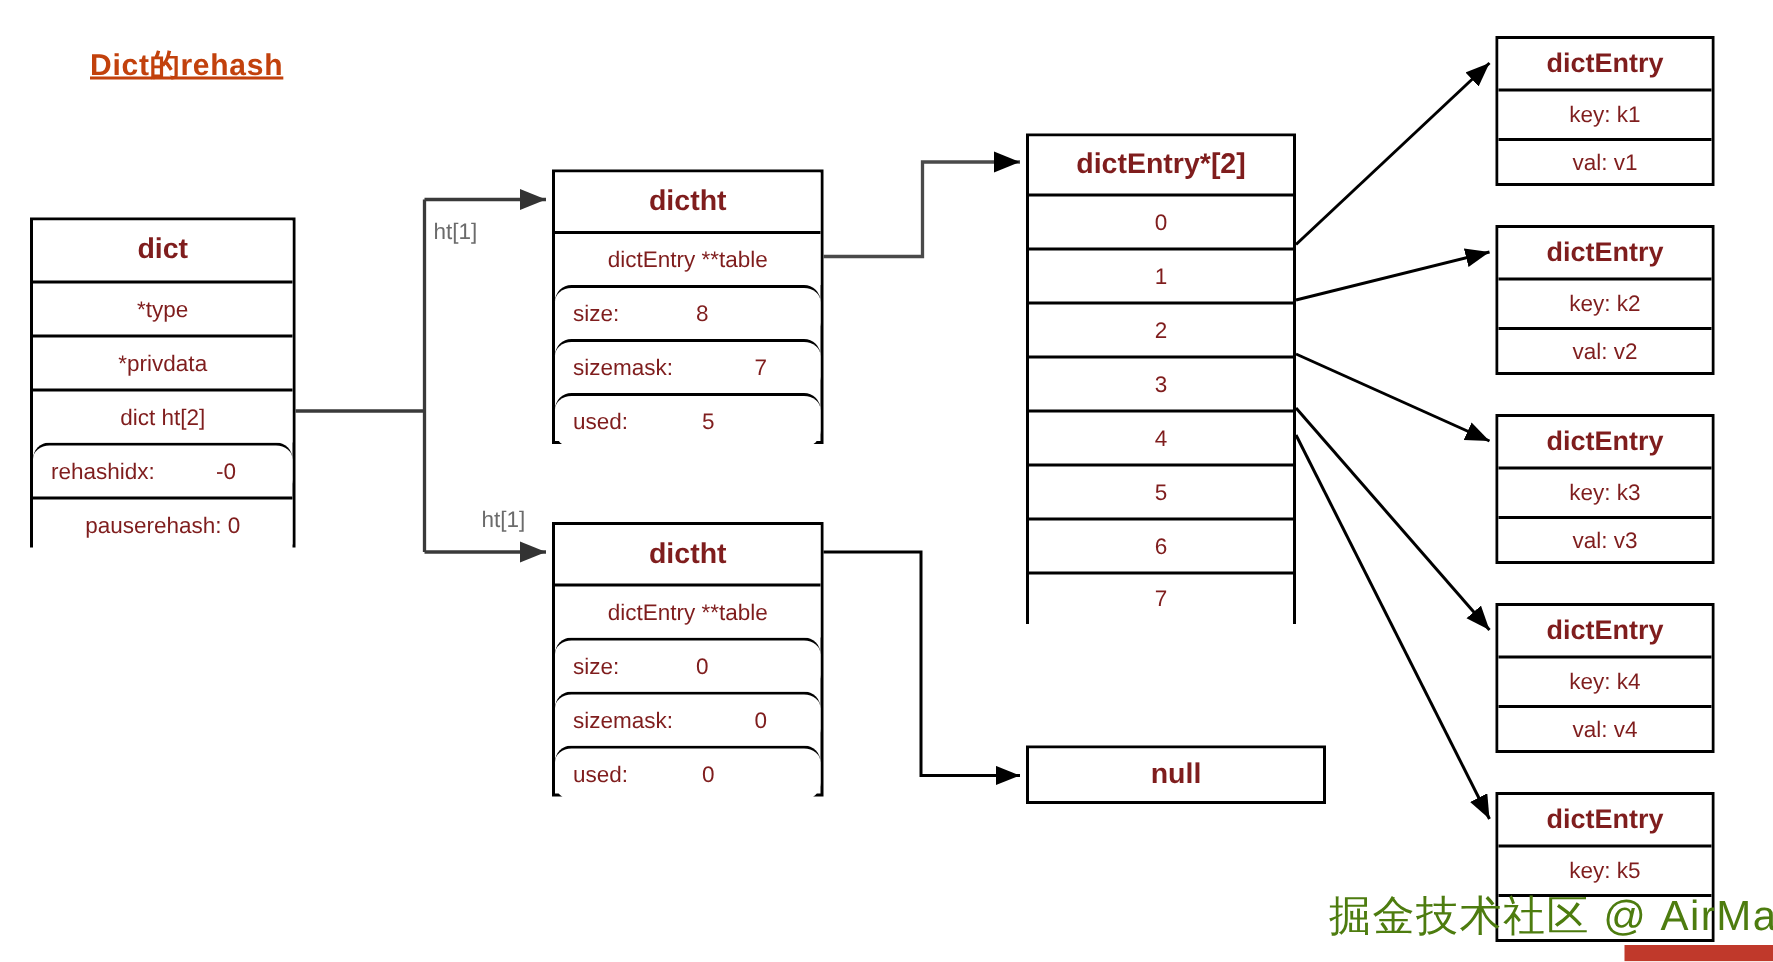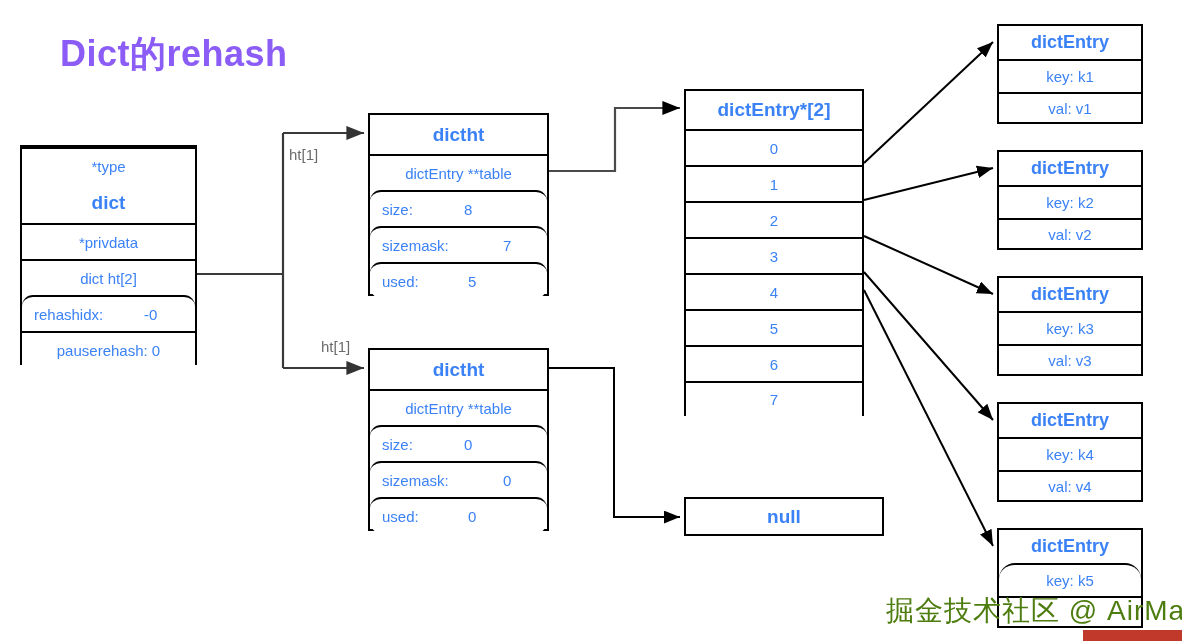--- a/index.html
+++ b/index.html
@@ -14,41 +14,42 @@
     position: relative;
     width: 1182px;
     height: 641px;
     background: #ffffff;
     overflow: hidden;
   }
   .title {
     position: absolute;
     left: 60px;
     top: 30px;
-    font-size: 36px;
+    font-size: 20px;
     font-weight: bold;
-    color: #8b5cf6;
+    color: #c2410c;
     letter-spacing: 0.5px;
     white-space: nowrap;
+    text-decoration: underline;
   }
   
   .box {
     position: absolute;
     border: 2px solid #000;
     background: #fff;
     box-sizing: border-box;
   }
   .row {
     border-top: 2px solid #000;
     box-sizing: border-box;
     display: flex;
     align-items: center;
     justify-content: center;
     font-size: 15px;
-    color: #3b82f6;
+    color: #7f1d1d;
     background: #fff;
     position: relative;
   }
   .row.first { border-top: none; }
   .row.header {
     font-weight: bold;
     font-size: 19px;
   }
   .row.left {
     justify-content: flex-start;
@@ -93,22 +94,22 @@
   }
 </style>
 </head>
 <body>
 
 <div id="canvas">
 
   <div class="title">Dict的rehash</div>
 
   <div class="box" style="left:20px; top:145px; width:177px; height:220px;">
+    <div class="row first header" style="height:40px;">dict</div>
     <div class="row" style="height:36px;">*type</div>
-    <div class="row first header" style="height:40px;">dict</div>
     <div class="row" style="height:36px;">*privdata</div>
     <div class="row" style="height:36px;">dict ht[2]</div>
     <div class="row left" style="height:36px;">
       <span class="rowlabel">rehashidx:</span>
       <span class="rowval" style="left:122px;">-0</span>
     </div>
     <div class="row" style="height:36px;">pauserehash: 0</div>
   </div>
 
   <div class="box" style="left:368px; top:113px; width:181px; height:183px;">
@@ -180,21 +181,21 @@
   </div>
 
   <div class="box" style="left:997px; top:402px; width:146px; height:100px;">
     <div class="row first header" style="height:33px; font-size:18px;">dictEntry</div>
     <div class="row" style="height:33px;">key: k4</div>
     <div class="row" style="height:30px;">val: v4</div>
   </div>
 
   <div class="box" style="left:997px; top:528px; width:146px; height:100px;">
     <div class="row first header" style="height:33px; font-size:18px;">dictEntry</div>
-    <div class="row" style="height:33px;border-radius:16px;">key: k5</div>
+    <div class="row" style="height:33px;">key: k5</div>
     <div class="row" style="height:30px; color:#ffffff;">val: v5</div>
   </div>
 
   <div class="htlabel" style="left:289px; top:146px;">ht[1]</div>
   <div class="htlabel" style="left:293px; top:338px;margin-left:28px;">ht[1]</div>
 
   <div class="watermark">掘金技术社区 @ AirMan</div>
 
   <div class="redbar"></div>
 

